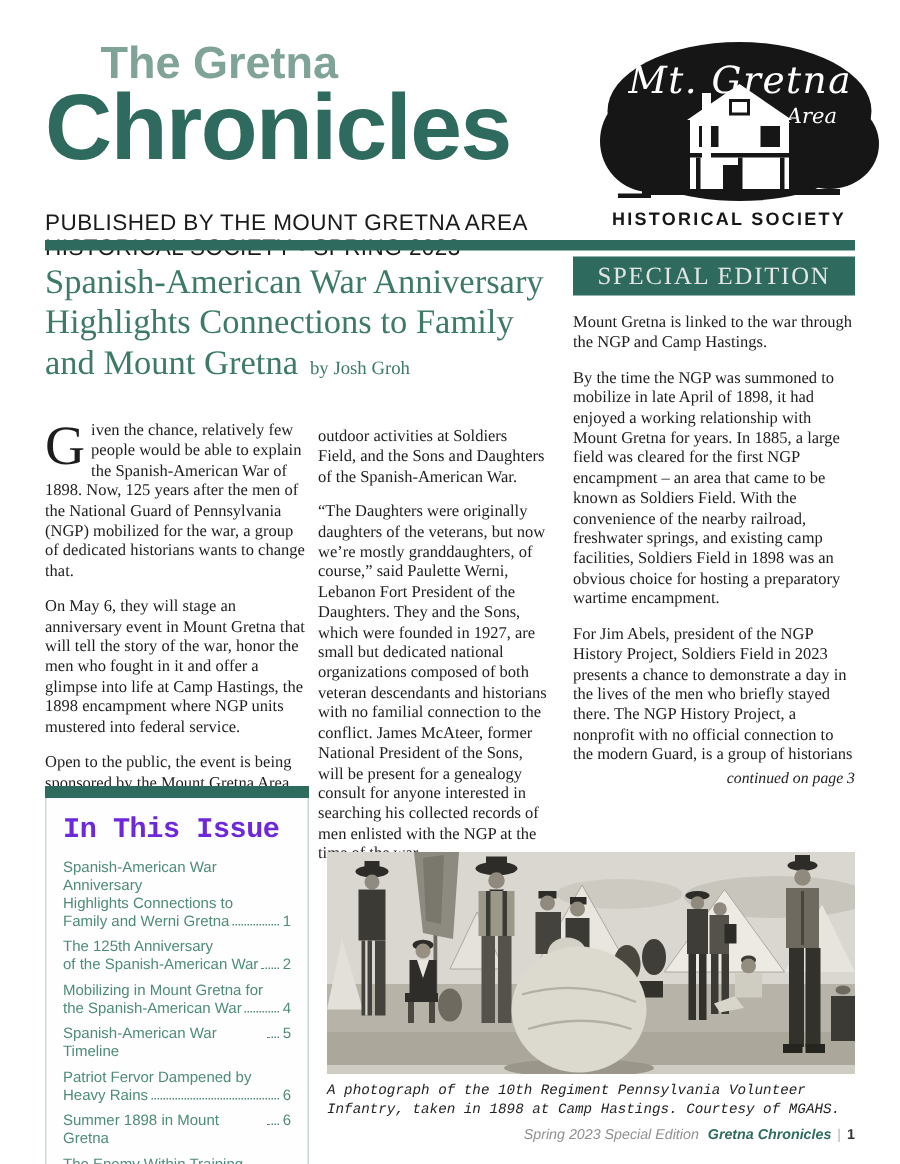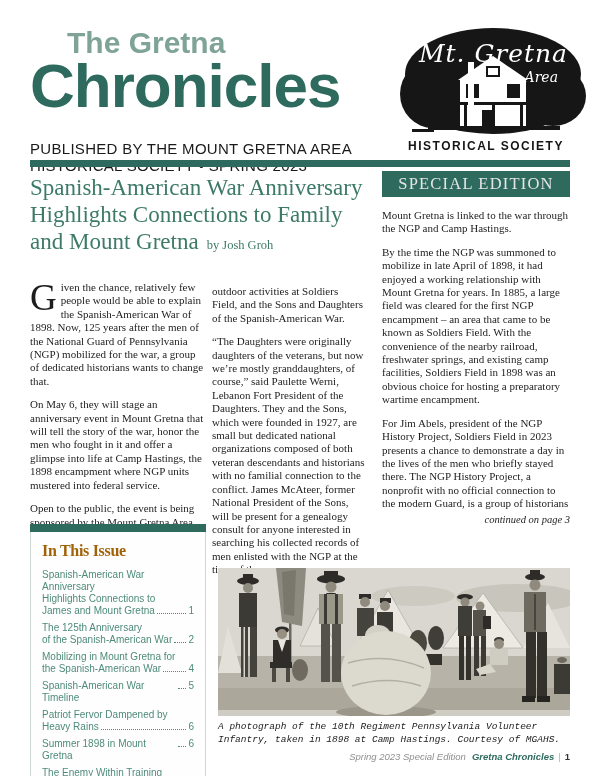--- a/index.html
+++ b/index.html
@@ -31,22 +31,22 @@
   .col1 { left:30px;  top:281px; width:176px; }
   .col2 { left:212px; top:256px; width:153px;margin-top:29px; }
   .col3 { left:382px; top:209px; width:188px; }
   .dropcap { float:left; font-size:37px; line-height:29px; padding:2px 4px 0 0; color:#1d1d1d; }
   .continued { font-style:italic; text-align:right; font-size:10.5px; color:#1d1d1d; margin-top:-2px; }
 
   
   .toc { position:absolute; left:30px; top:524px; width:176px; }
   .toc-bar { height:8px; background:#2e6b5e; }
   .toc-body { border:1px solid #ccd8d2; border-top:none; padding:8px 11px 14px 11px; background:#fefefe; }
-  .toc-title { font-family:Liberation Serif, serif; font-weight:bold; font-size:16px;
-               color:#a16207; margin:2px 0 9px 0; letter-spacing:-0.3px; }
+  .toc-title { font-family:Liberation Mono, monospace; font-weight:bold; font-size:19px;
+               color:#6d28d9; margin:2px 0 9px 0; letter-spacing:-0.3px; }
   .toc-entry { font-family:"Liberation Sans", sans-serif; font-size:10px; line-height:1.2;
                color:#4e8b7a; margin-bottom:5px; }
   .toc-lastline { display:flex; align-items:baseline; }
   .toc-dots { flex:1; border-bottom:1.5px dotted #4e8b7a; margin:0 2px 2px 2px; min-width:8px; }
 
   
   .photo-block { position:absolute; left:218px; top:568px; width:352px; }
   .photo-block svg { display:block; }
   .photo-caption { margin-top:5px; width:352px; font-style:italic; font-size:9.5px;
                    line-height:1.35; color:#222222;font-family:Liberation Mono, monospace; }
@@ -127,21 +127,21 @@
 
   <div class="toc">
     <div class="toc-bar"></div>
     <div class="toc-body">
       <div class="toc-title">In This Issue</div>
       <div>
           <div class="toc-entry">
             <div class="toc-line">Spanish-American War Anniversary</div>
             <div class="toc-line">Highlights Connections to</div>
             <div class="toc-lastline">
-              <span class="toc-text">James and Mount Gretna</span>
+              <span class="toc-text">Family and Werni Gretna</span>
               <span class="toc-dots"></span>
               <span class="toc-page">1</span>
             </div>
           </div>
           <div class="toc-entry">
             <div class="toc-line">The 125th Anniversary</div>
             <div class="toc-lastline">
               <span class="toc-text">of the Spanish-American War</span>
               <span class="toc-dots"></span>
               <span class="toc-page">2</span>

